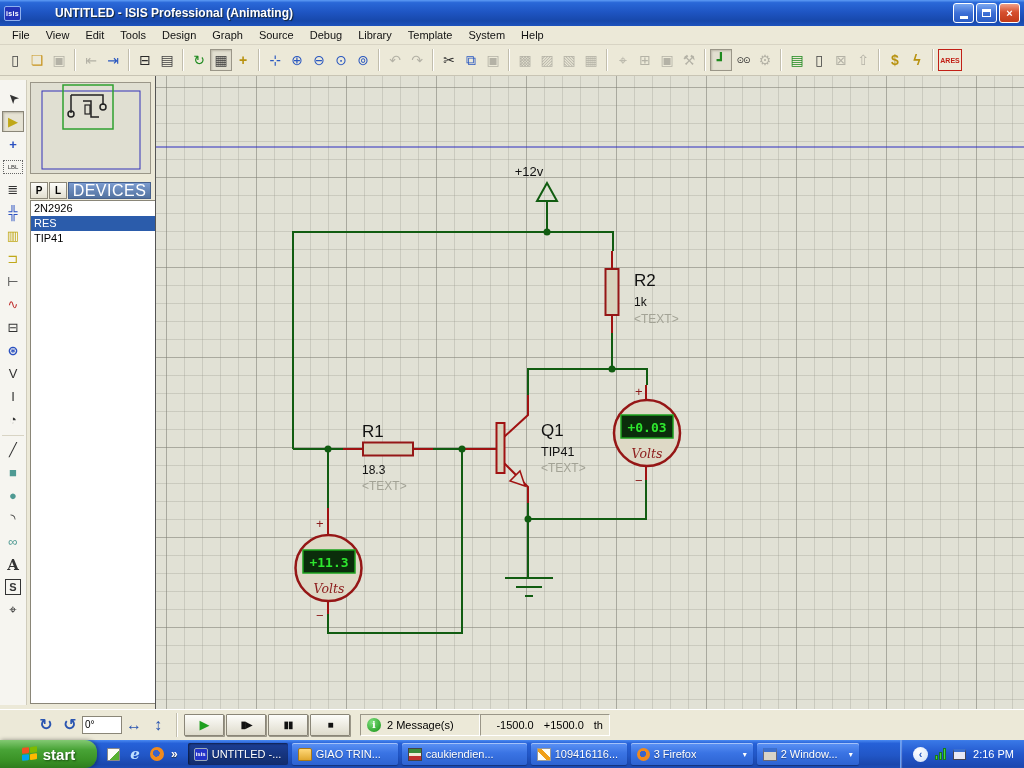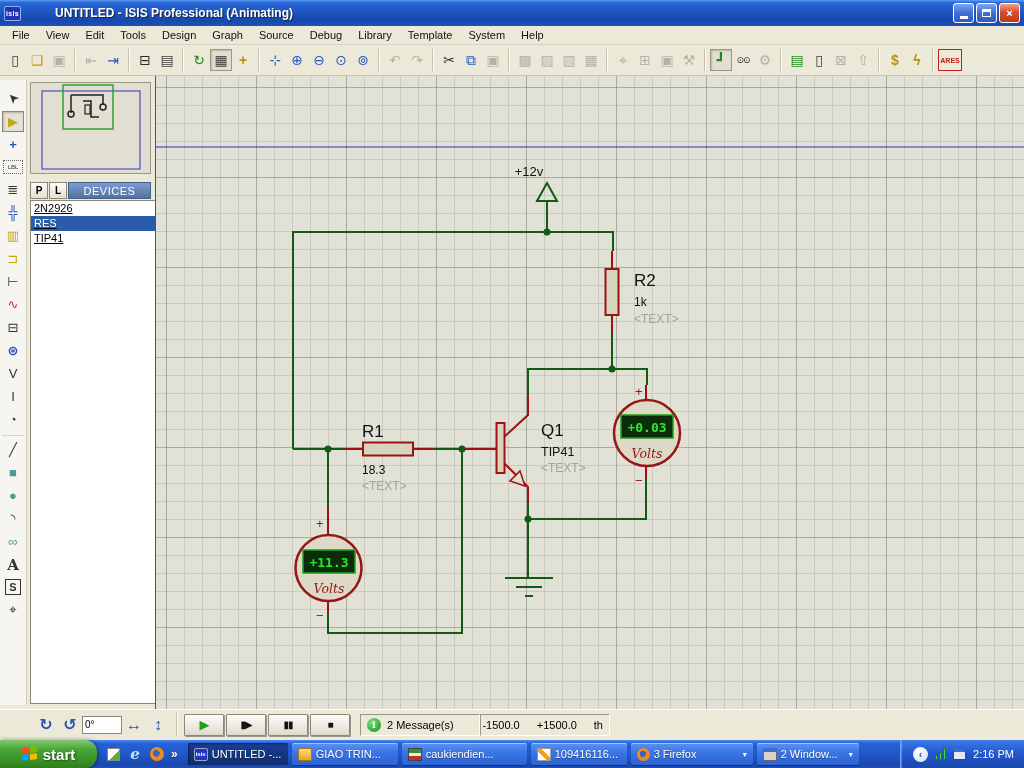--- a/index.html
+++ b/index.html
@@ -53,24 +53,24 @@
   .lt.serif { font-family:"DejaVu Serif",serif; font-weight:bold; font-size:15px; }
   .lt.boxed { border:1px solid #333; font-size:11px; font-weight:bold; width:16px; height:16px; margin:2px 0 4px; }
   .ltsep { width:22px; border-top:1px solid #d8d4c4; margin:3px 0; }
 
   .sidepanel { position:absolute; left:28px; top:0; width:126px; height:633px; }
   .preview { position:absolute; left:2px; top:6px; width:121px; height:92px; background:#e0dfd2;
     border:1px solid #9a9688; }
   .plrow { position:absolute; left:2px; top:106px; width:121px; height:17px; display:flex; }
   .plbtn { width:18px; height:17px; background:linear-gradient(180deg,#fdfdfa,#e2dfd0); border:1px solid #8a8678;
     font-size:10px; font-weight:bold; display:flex; align-items:center; justify-content:center; margin-right:1px; }
-  .devhdr { flex:1; background:linear-gradient(180deg,#7c9cd0,#52729f); color:#fff; font-size:11px;
+  .devhdr { flex:1; background:linear-gradient(180deg,#7c9cd0,#52729f); color:#fff; font-size:16px;
     display:flex; align-items:center; justify-content:center; letter-spacing:.5px; border:1px solid #46608c; }
   .devlist { position:absolute; left:2px; top:124px; width:138px; height:504px; background:#fff;
-    border:1px solid #8a8678; font-size:11px;text-decoration:underline; }
+    border:1px solid #8a8678; font-size:11px; }
   .devitem { height:15px; line-height:15px; padding-left:3px; color:#000; }
   .devitem.sel { background:#2b5cab; color:#fff; }
 
   .canvas { position:absolute; left:155px; top:0; width:869px; height:633px;
     border-left:1px solid #555; background-color:#e1e1d5;
     background-image:
       linear-gradient(to right, rgba(120,120,110,.40) 1px, transparent 1px),
       linear-gradient(to bottom, rgba(120,120,110,.40) 1px, transparent 1px),
       linear-gradient(to right, rgba(150,150,138,.30) 1px, transparent 1px),
       linear-gradient(to bottom, rgba(150,150,138,.30) 1px, transparent 1px);
@@ -90,21 +90,21 @@
     border:1px solid #8a8678; border-radius:1px; box-shadow:1px 1px 0 #9a9688;
     display:flex; align-items:center; justify-content:center; font-size:10px; color:#111; }
   .pbtn .gl { letter-spacing:-1px; }
   .pbtn.play .gl { color:#1fa01f; font-size:13px; }
   .sunken { border:1px solid; border-color:#9a9688 #fff #fff #9a9688; background:#ece9d8;
     height:22px; display:flex; align-items:center; font-size:11px; padding:0 6px; }
   .infoball { width:14px; height:14px; border-radius:50%; background:radial-gradient(circle at 35% 30%,#7fe07f,#129012);
     color:#fff; font-size:10px; font-weight:bold; font-family:"DejaVu Serif",serif;
     display:flex; align-items:center; justify-content:center; margin-right:6px; }
   .statustext { color:#008000; }
-  .coords { justify-content:flex-end; gap:17px; font-size:11px; }
+  .coords { justify-content:flex-end; gap:10px; font-size:11px; }
 
   
   .taskbar { position:absolute; left:0; top:740px; width:1024px; height:28px;
     background:linear-gradient(180deg,#4a8af2 0%,#2661d8 12%,#2156c6 55%,#1a47ad 88%,#1e4eb8 100%);
     display:flex; align-items:center; }
   .startbtn { height:28px; width:97px; border-radius:0 12px 12px 0;
     background:linear-gradient(180deg,#83c973 0%,#48a336 35%,#3b9427 70%,#2f7d1e 100%);
     box-shadow:1px 0 4px rgba(0,0,0,.4); display:flex; align-items:center; justify-content:center; gap:5px; }
   .startbtn .slabel { color:#fff; font-size:15px; font-weight:bold; text-shadow:1px 1px 2px #1a4a10; }
   .flag { width:16px; height:14px; display:grid; grid-template-columns:7px 7px; grid-template-rows:6px 6px; gap:1px; transform:skewY(-6deg); }

